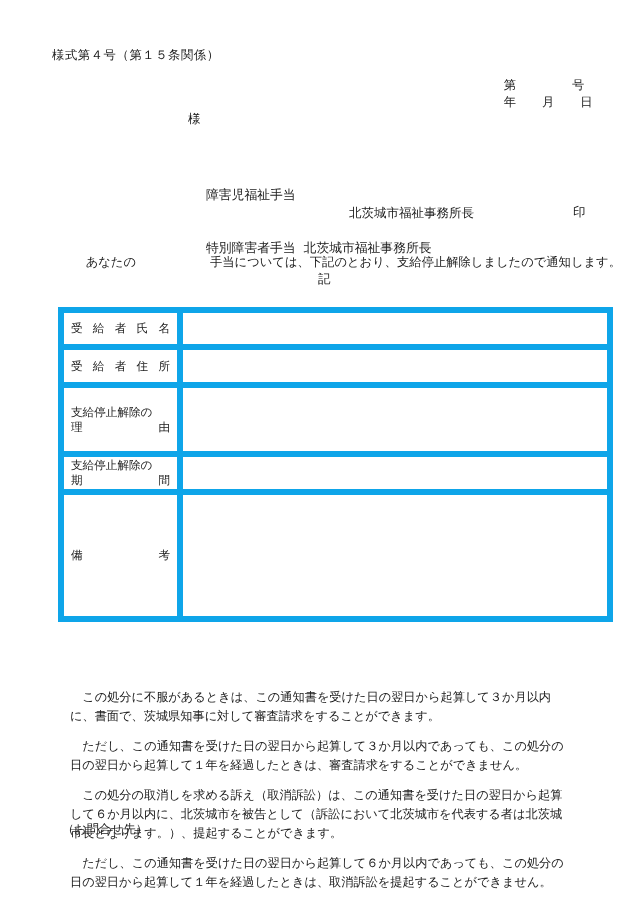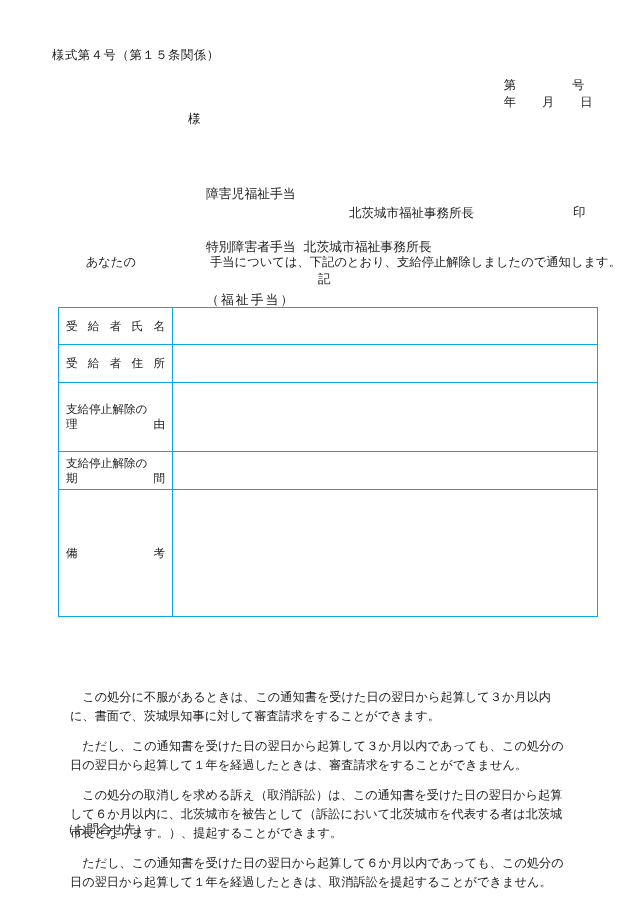--- a/index.html
+++ b/index.html
@@ -32,21 +32,21 @@
 
   #doc-number-row { left: 488px; top: 63px; font-size: 12.3px; }
   #doc-number-row .gap { display: inline-block; width: 56px; }
 
   #date-row { left: 488px; top: 80px; font-size: 12.3px; }
   #date-row .gap { display: inline-block; width: 26px; }
 
   #addressee-line { left: 188px; top: 111px; font-size: 12.5px; }
 
   
-  #title-block { left: 206px; top: 151px; font-size: 12.8px; line-height: 17.6px; font-family: Liberation Serif, serif; }
+  #title-block { left: 206px; top: 151px; font-size: 12.8px; line-height: 17.6px; }
   #title-block .ttl-sub { letter-spacing: 2.1px; }
   #title-block .ttl-main-gap { display: inline-block; width: 8px; }
 
   #issuer-line { left: 349px; top: 205px; font-size: 12.5px; }
   #seal-mark { left: 573px; top: 204px; font-size: 12.5px; }
 
   
   #notice-sentence { left: 70px; top: 240px; font-size: 12.3px; }
   #notice-sentence .blank { display: inline-block; width: 74px; }
 
@@ -55,21 +55,21 @@
   
   #info-table {
     position: absolute;
     left: 58px;
     top: 307px;
     width: 525px;
     border-collapse: collapse;
     table-layout: fixed;
   }
   #info-table td {
-    border: 1px solid #0ea5e9;
+    border: 6px solid #0ea5e9;
     padding: 0;
     vertical-align: middle;
     font-family: Liberation Mono, monospace;
   }
   #info-table td.label {
     width: 99px;
     padding: 0 7px;
     font-size: 11.6px;
     line-height: 15px;
   }
@@ -113,21 +113,20 @@
   </div>
   <div class="abs" id="date-row">
     <span>年</span><span class="gap"></span><span>月</span><span class="gap"></span><span>日</span>
   </div>
 
   <div class="abs" id="addressee-line">様</div>
 
   <div class="abs" id="title-block">
     <div>障害児福祉手当</div>
     <div><span>特別障害者手当</span><span class="ttl-main-gap"></span><span>北茨城市福祉事務所長</span></div>
-    <div class="ttl-sub">（福祉手当）</div>
   </div>
 
   <div class="abs" id="issuer-line">北茨城市福祉事務所長</div>
   <div class="abs" id="seal-mark">印</div>
 
   <div class="abs" id="notice-sentence">
     <span>あなたの</span><span class="blank"></span><span>手当については、下記のとおり、支給停止解除しましたので通知します。</span>
   </div>
 
   <div class="abs" id="ki-mark">記</div>

